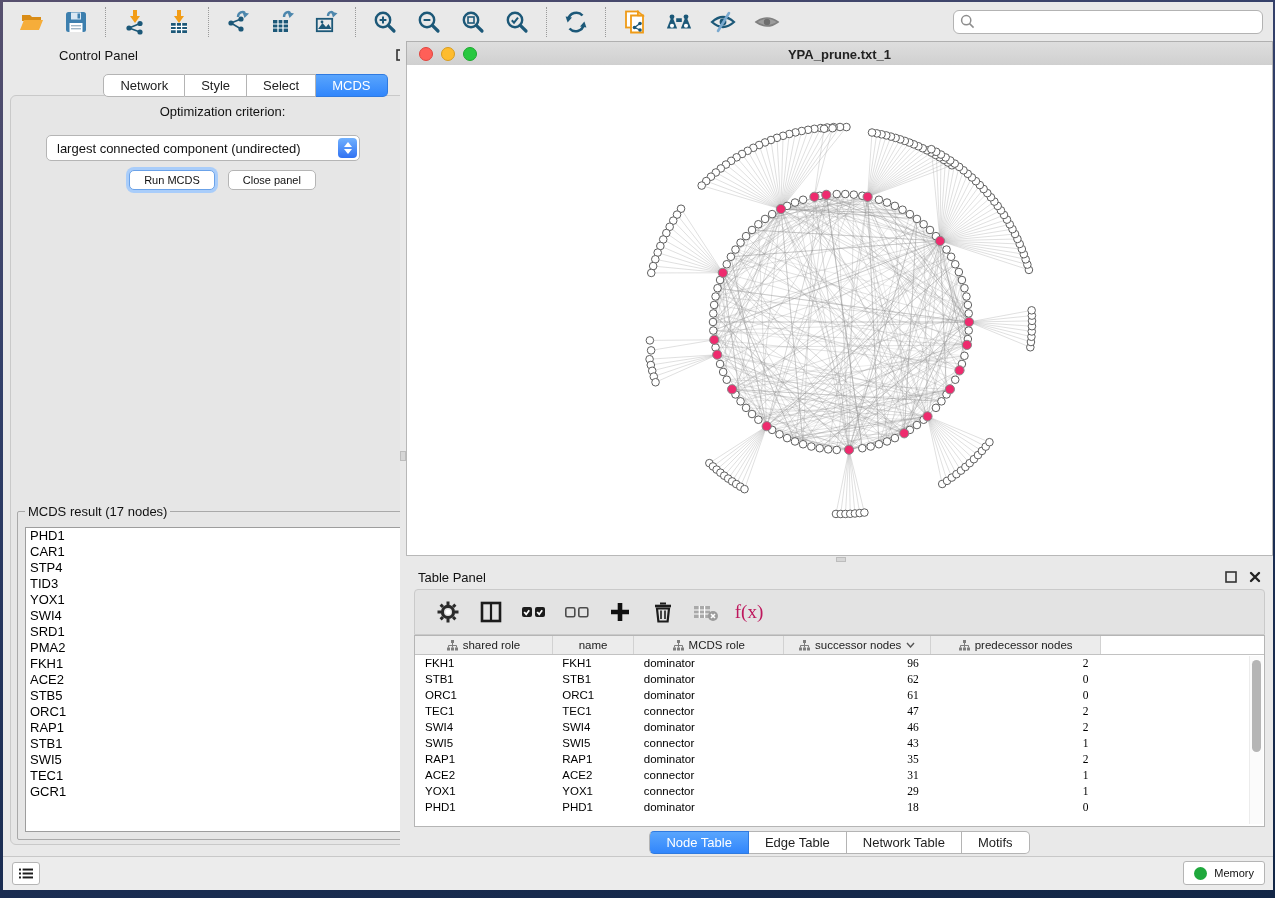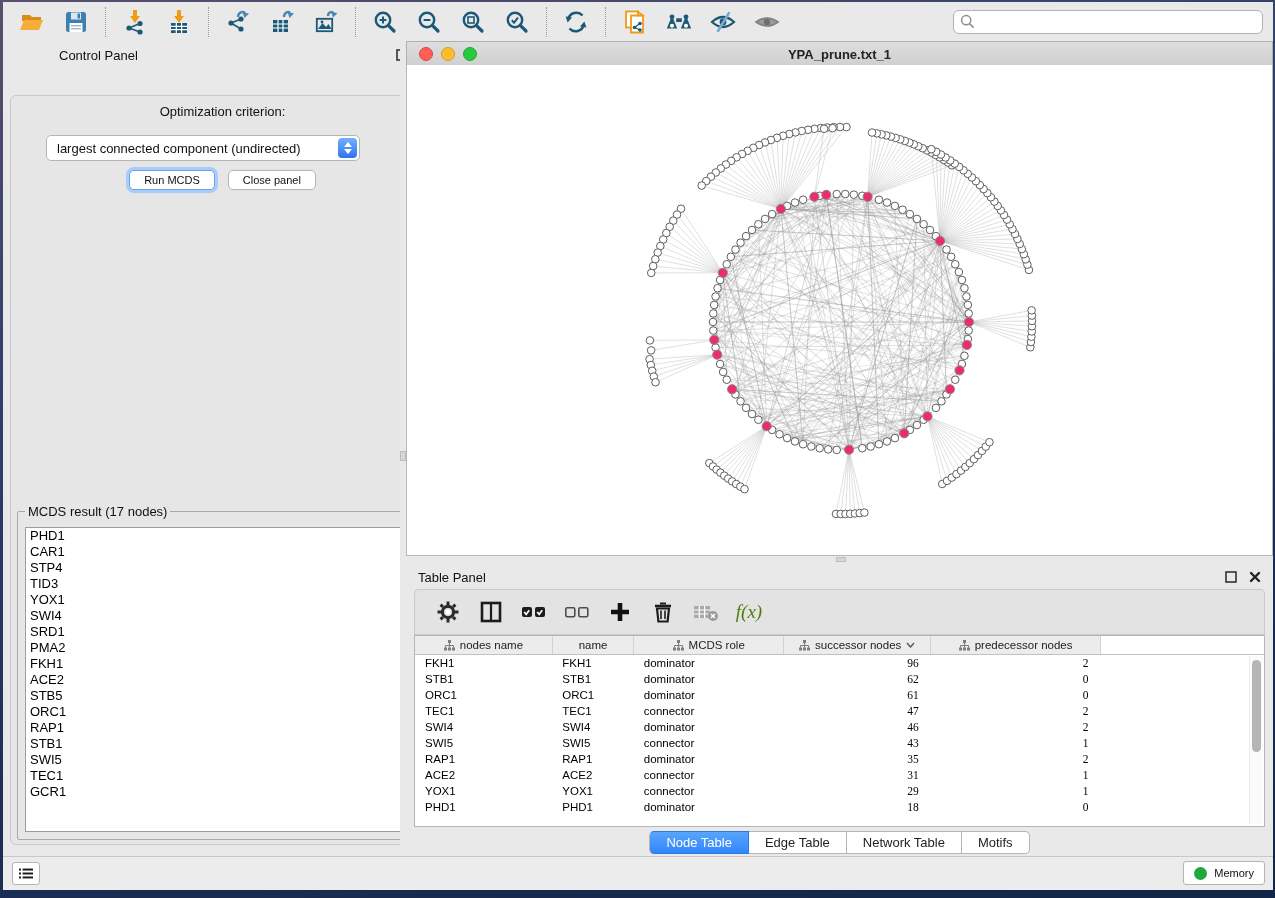--- a/index.html
+++ b/index.html
@@ -64,21 +64,21 @@
   .t-red{background:#ff5f58;border:1px solid #e0443e;margin-left:12px;}
   .t-yellow{background:#febc2e;border:1px solid #d89c1e;}
   .t-green{background:#28c840;border:1px solid #1da82f;}
   #network-title{position:absolute;left:0;right:0;text-align:center;font-size:13px;font-weight:700;color:#222;}
   #network-canvas{position:absolute;left:0;top:24px;width:865px;height:490px;background:#fff;border:1px solid #b8b8b8;border-top:none;}
 
   
   #table-panel{position:absolute;left:403px;top:561px;width:867px;height:294px;background:#e9e9e9;}
   #tp-toolbar{position:absolute;left:8px;right:8px;top:26px;height:46px;background:#e3e3e3;border:1px solid #cacaca;border-radius:4px 4px 0 0;display:flex;align-items:center;gap:17px;padding-left:20px;box-sizing:border-box;}
   .tp-btn{background:none;border:none;padding:0;width:26px;height:26px;display:flex;align-items:center;justify-content:center;}
-  .fx-label{font-family:"Liberation Serif",serif;font-style:italic;font-size:19px;color:#4d7c0f;}
+  .fx-label{font-family:"Liberation Serif",serif;font-size:19px;color:#be185d;}
   #node-table-wrap{position:absolute;left:8px;right:8px;top:72px;height:190px;background:#fff;border:1px solid #b5b5b5;overflow:hidden;}
   table{border-collapse:collapse;table-layout:fixed;}
   th{height:18px;background:#ececec;border-right:1px solid #d2d2d2;border-bottom:1px solid #c2c2c2;font-weight:normal;font-size:11.5px;color:#222;padding:0;}
   th .h-inner{display:flex;align-items:center;justify-content:center;gap:5px;}
   td{height:16px;font-size:11.5px;color:#000;padding:0 4px 0 10px;white-space:nowrap;overflow:hidden;}
   td.num{text-align:right;padding-right:12px;font-family:Liberation Serif, serif;}
   #table-vscroll{position:absolute;right:1px;top:20px;bottom:2px;width:13px;background:#fbfbfb;border-left:1px solid #ececec;}
   #table-vscroll .thumb{position:absolute;left:2px;top:4px;width:9px;height:92px;background:#b5b5b5;border-radius:5px;}
   .bottom-tabs{position:absolute;left:0;right:0;top:268px;display:flex;justify-content:center;}
 
@@ -252,20 +252,26 @@
       <span class="panel-title">Control Panel</span>
       <span class="panel-head-icons">
         <svg width="12" height="12" viewBox="0 0 12 12">
             <rect x="1" y="1" width="10" height="10" fill="none" stroke="#333" stroke-width="1.6"></rect>
           </svg>
         <svg width="12" height="12" viewBox="0 0 12 12">
             <path d="M2,2 L10,10 M10,2 L2,10" stroke="#222" stroke-width="2.4" stroke-linecap="round"></path>
           </svg>
       </span>
     </div>
+    <div class="cp-tabs">
+        <div class="tab">Network</div>
+        <div class="tab">Style</div>
+        <div class="tab">Select</div>
+        <div class="tab tab-sel">MCDS</div>
+      </div>
     <div id="cp-content">
       <div id="opt-label">Optimization criterion:</div>
       <div id="criterion-select">
         <span class="sel-text">largest connected component (undirected)</span>
         <span class="stepper">
             <span class="tri-up"></span>
             <span class="tri-down"></span>
           </span>
       </div>
       <div class="cp-buttons">
@@ -1094,21 +1100,21 @@
                 <div class="h-inner">
                   <svg width="11" height="11" viewBox="0 0 11 11">
                     <g fill="#7d7d7d">
                       <rect x="4" y="0" width="3" height="3"></rect>
                       <rect x="0" y="7.5" width="3" height="3"></rect>
                       <rect x="4" y="7.5" width="3" height="3"></rect>
                       <rect x="8" y="7.5" width="3" height="3"></rect>
                     </g>
                     <path d="M5.5,3 V5.5 M1.5,7.5 V5.5 H9.5 V7.5 M5.5,5.5 V7.5" stroke="#7d7d7d" fill="none" stroke-width="1"></path>
                   </svg>
-                  <span>nodes name</span>
+                  <span>shared role</span>
                 </div>
               </th>
               <th style="width: 81px;">
                 <div class="h-inner">
                   <span>name</span>
                 </div>
               </th>
               <th style="width: 150px;">
                 <div class="h-inner">
                   <svg width="11" height="11" viewBox="0 0 11 11">

